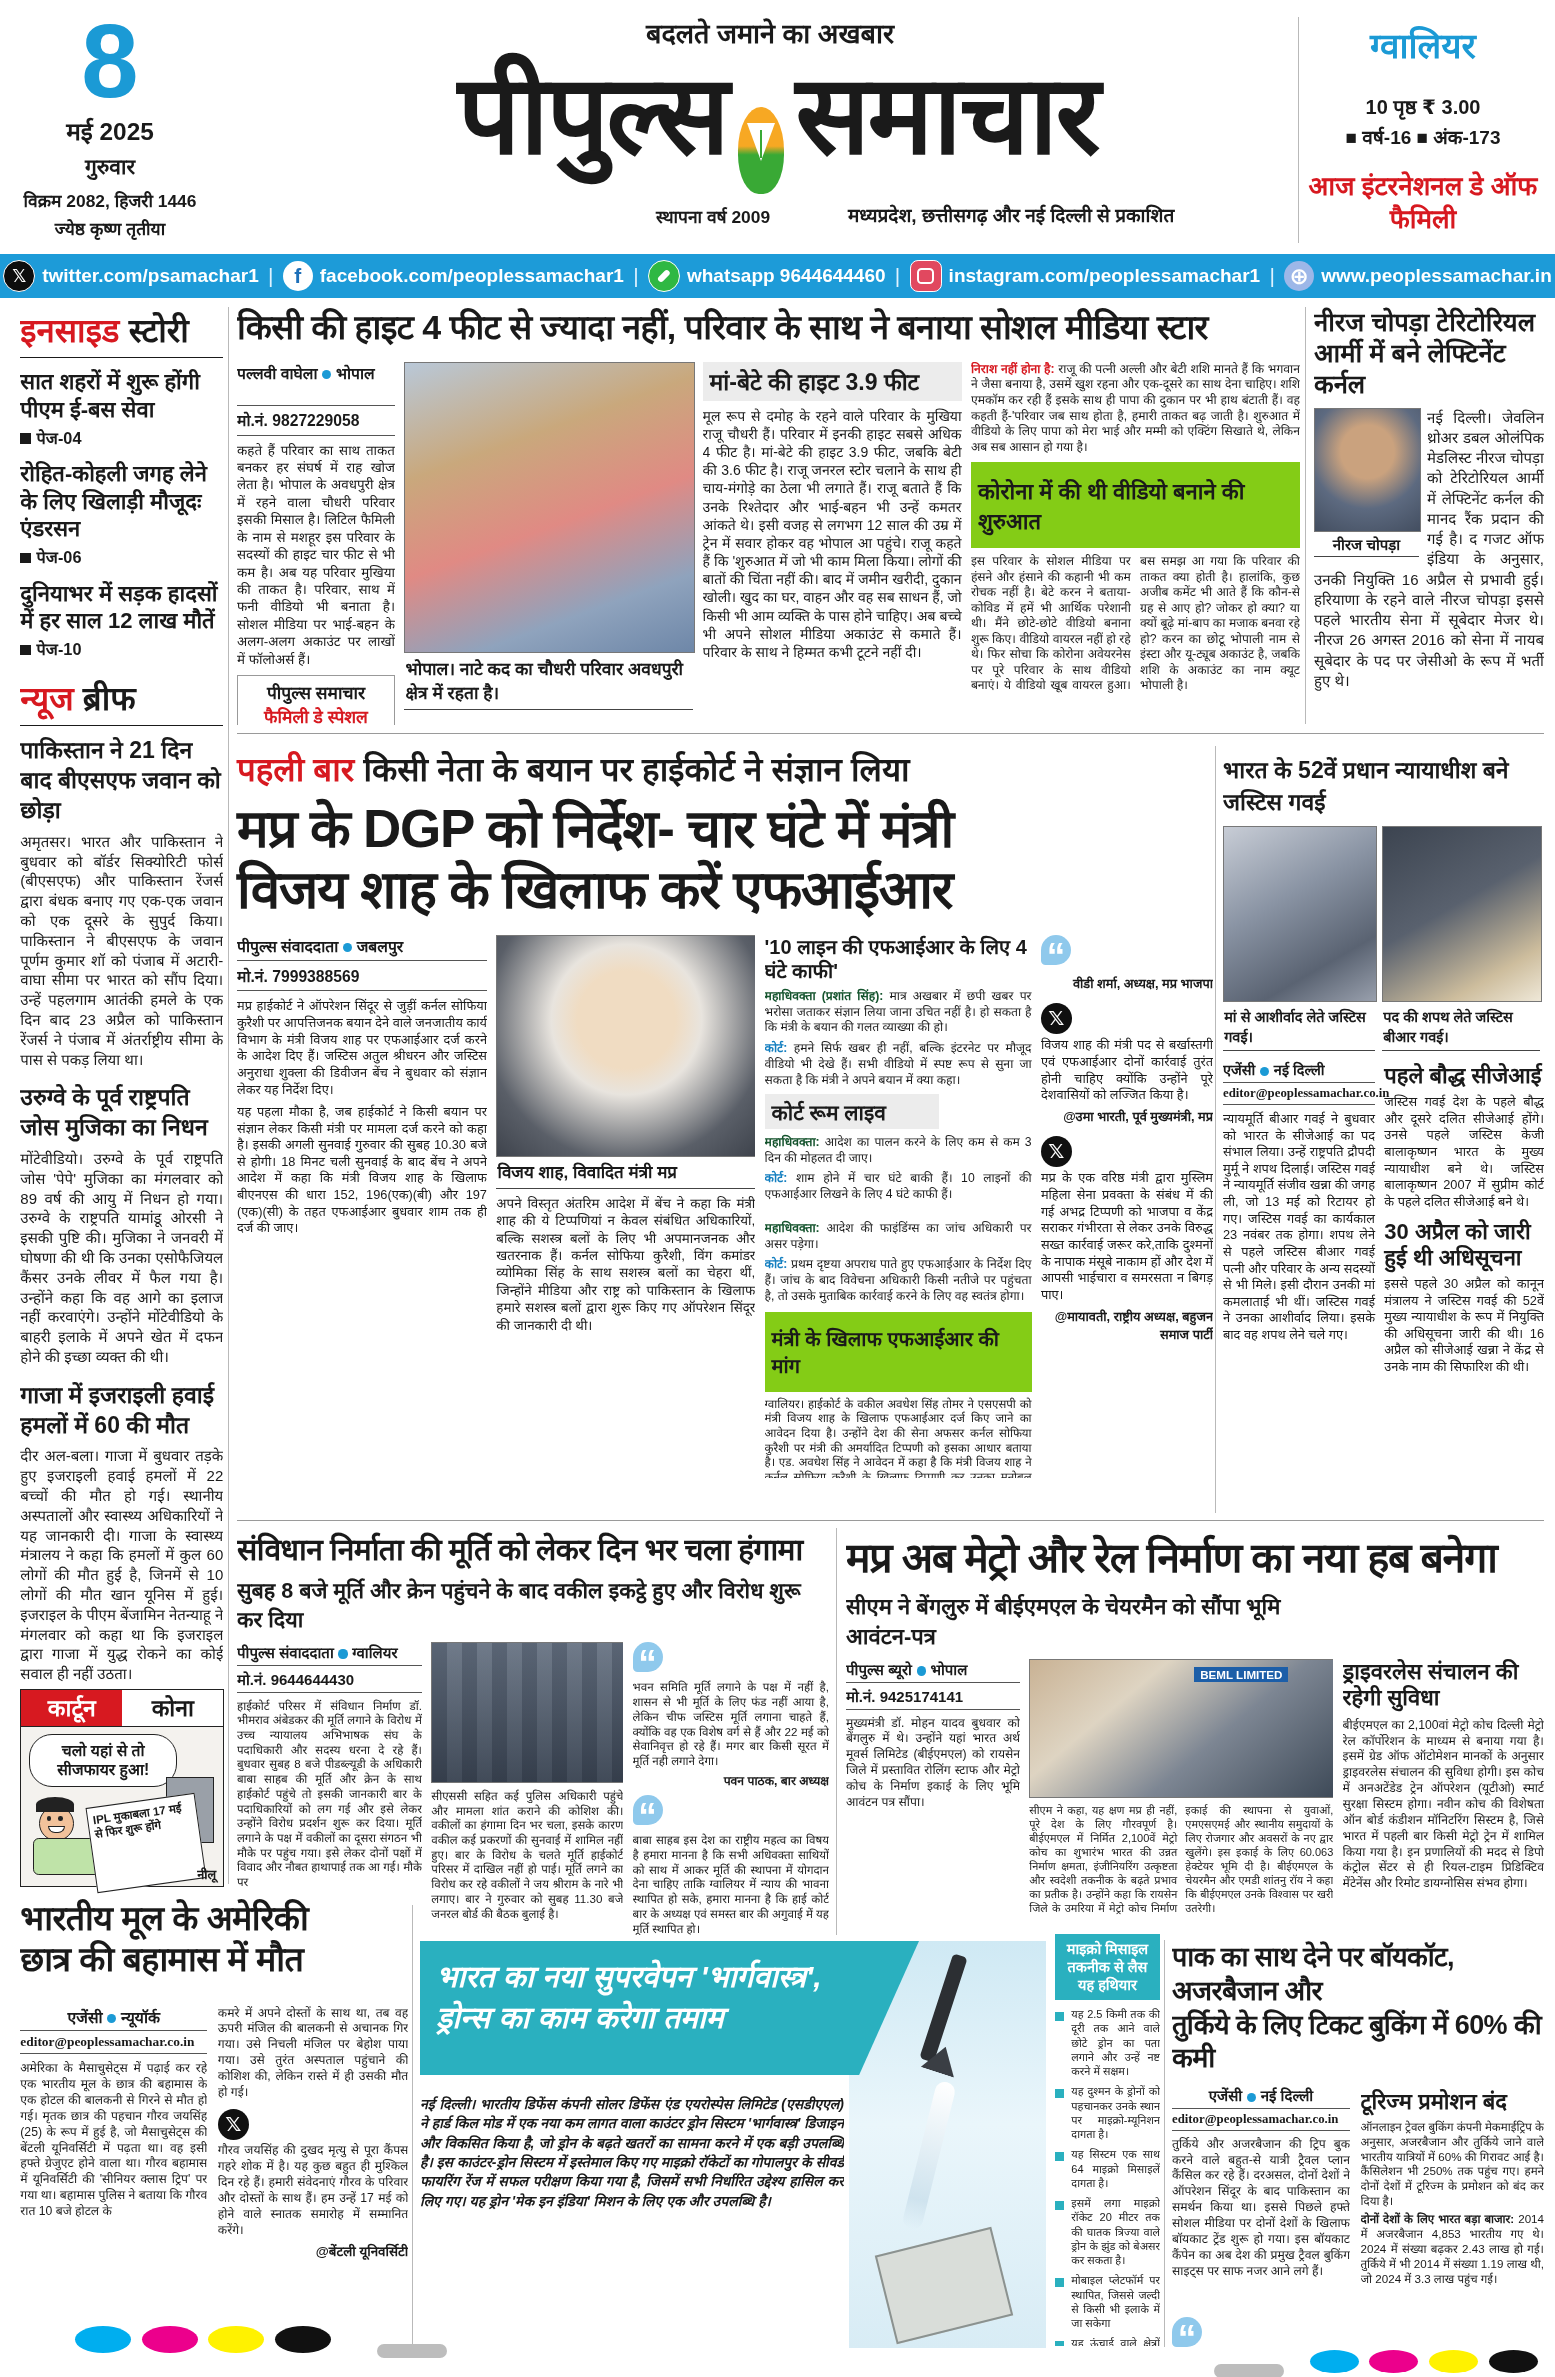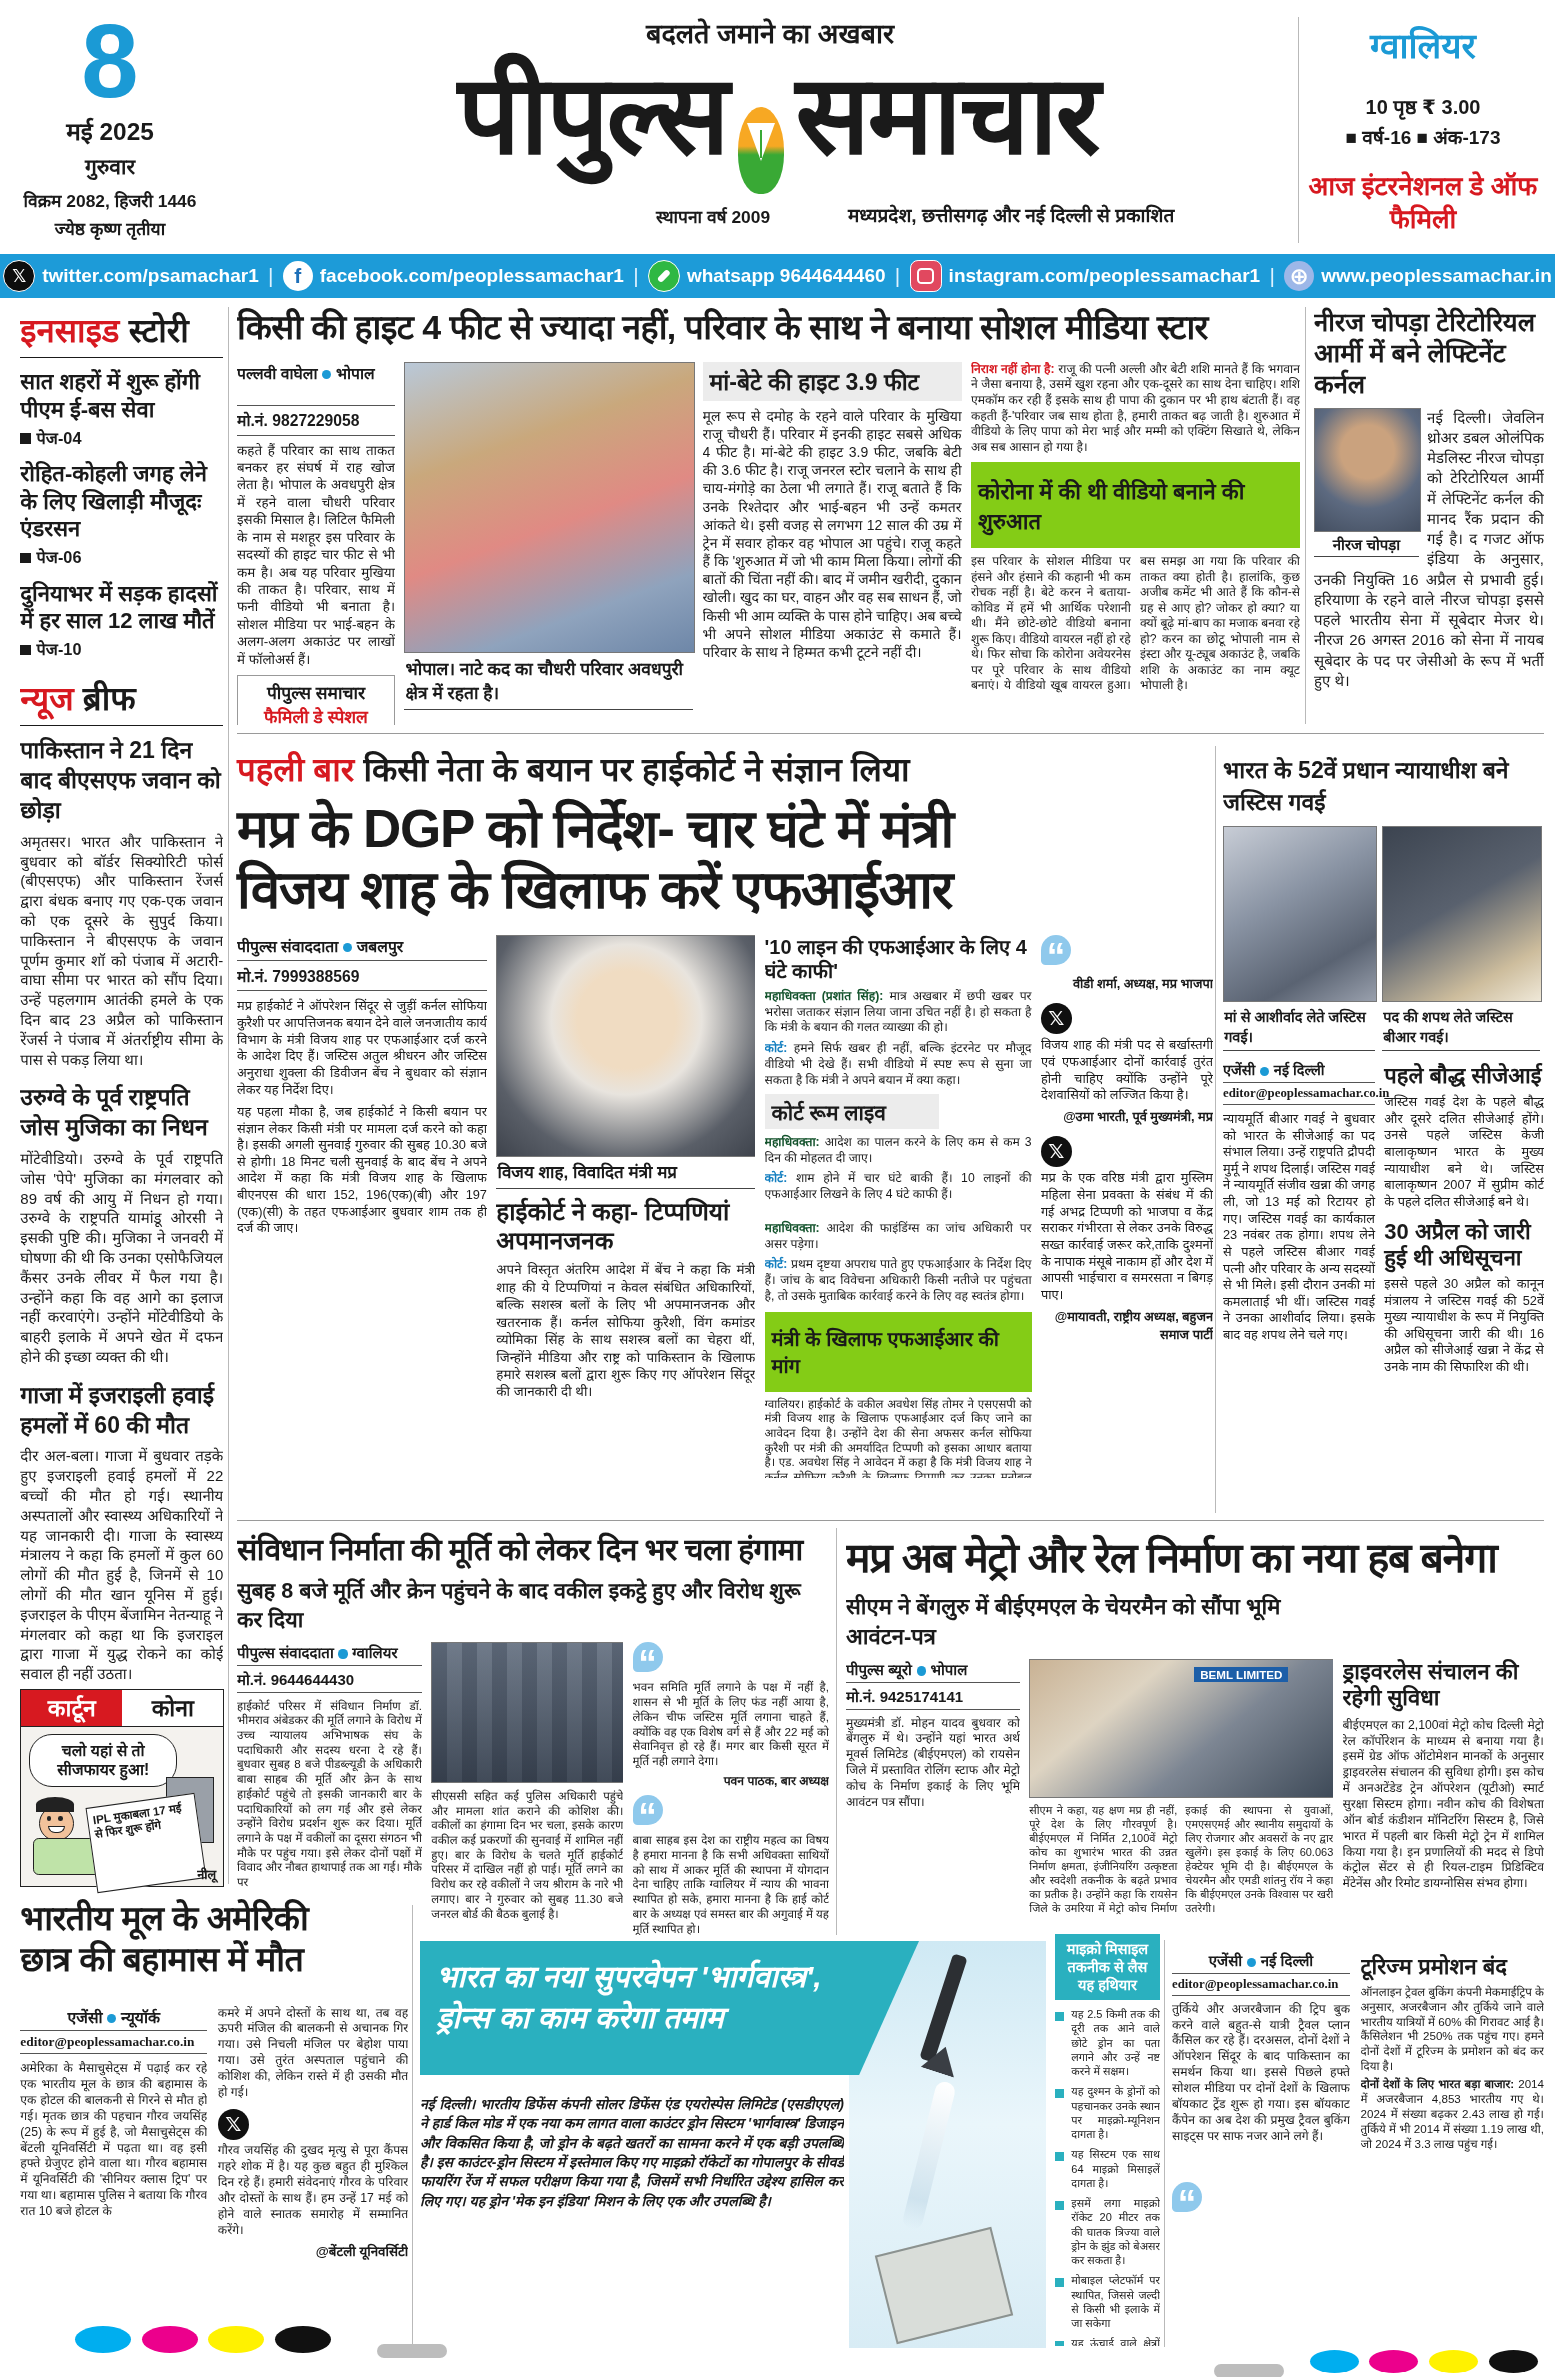--- a/index.html
+++ b/index.html
@@ -215,21 +215,20 @@
         <div class="b thinrule" style="font-size:15.7px;padding-bottom:3.5px;">
           <span>पीपुल्स संवाददाता</span><span class="dot"></span><span>जबलपुर</span>
         </div>
         <div class="b thinrule" style="font-size:15.7px;padding:3.5px 0;">मो.नं. 7999388569</div>
         <div class="j" style="font-size:12.8px;line-height:1.3;margin-top:7px;">मप्र हाईकोर्ट ने ऑपरेशन सिंदूर से जुड़ीं कर्नल सोफिया कुरैशी पर आपत्तिजनक बयान देने वाले जनजातीय कार्य विभाग के मंत्री विजय शाह पर एफआईआर दर्ज करने के आदेश दिए हैं। जस्टिस अतुल श्रीधरन और जस्टिस अनुराधा शुक्ला की डिवीजन बेंच ने बुधवार को संज्ञान लेकर यह निर्देश दिए।</div>
         <div class="j" style="font-size:12.8px;line-height:1.3;margin-top:5.8px;">यह पहला मौका है, जब हाईकोर्ट ने किसी बयान पर संज्ञान लेकर किसी मंत्री पर मामला दर्ज करने को कहा है। इसकी अगली सुनवाई गुरुवार की सुबह 10.30 बजे से होगी। 18 मिनट चली सुनवाई के बाद बेंच ने अपने आदेश में कहा कि मंत्री विजय शाह के खिलाफ बीएनएस की धारा 152, 196(एक)(बी) और 197 (एक)(सी) के तहत एफआईआर बुधवार शाम तक ही दर्ज की जाए।</div>
       </div>
       <div class="ovh" style="width:259px;flex:none;">
         <div class="photo" style="width:100%;height:220px;background:radial-gradient(circle at 50% 38%,#f0dcc2 0 26%,#e8e4de 40%,#5a5f68 75%,#3e434c 100%);"></div>
         <div class="cap" style="font-size:17px;">विजय शाह, विवादित मंत्री मप्र</div>
-        <div class="b" style="font-size:24.4px;line-height:1.2;margin-top:8.1px;">हाईकोर्ट ने कहा- टिप्पणियां अपमानजनक</div>
         <div class="j" style="font-size:13.4px;line-height:1.3;margin-top:5.8px;">अपने विस्तृत अंतरिम आदेश में बेंच ने कहा कि मंत्री शाह की ये टिप्पणियां न केवल संबंधित अधिकारियों, बल्कि सशस्त्र बलों के लिए भी अपमानजनक और खतरनाक हैं। कर्नल सोफिया कुरैशी, विंग कमांडर व्योमिका सिंह के साथ सशस्त्र बलों का चेहरा थीं, जिन्होंने मीडिया और राष्ट्र को पाकिस्तान के खिलाफ हमारे सशस्त्र बलों द्वारा शुरू किए गए ऑपरेशन सिंदूर की जानकारी दी थी।</div>
       </div>
       <div class="ovh" style="width:267px;flex:none;">
         <div class="b" style="font-size:20px;line-height:1.2;">'10 लाइन की एफआईआर के लिए 4 घंटे काफी'</div>
         <div class="ql j" style="margin-top:5.8px;"><span class="qa-red">महाधिवक्ता (प्रशांत सिंह):</span> <span>मात्र अखबार में छपी खबर पर भरोसा जताकर संज्ञान लिया जाना उचित नहीं है। हो सकता है कि मंत्री के बयान की गलत व्याख्या की हो।</span></div>
         <div class="ql j" style="margin-top:4.6px;"><span class="qa-blue">कोर्ट:</span> <span>हमने सिर्फ खबर ही नहीं, बल्कि इंटरनेट पर मौजूद वीडियो भी देखे हैं। सभी वीडियो में स्पष्ट रूप से सुना जा सकता है कि मंत्री ने अपने बयान में क्या कहा।</span></div>
         <div class="sec-gray" style="font-size:21px;margin:5.8px 0;width:60%;">कोर्ट रूम लाइव</div>
         <div class="ql j"><span class="qa-red">महाधिवक्ता:</span> <span>आदेश का पालन करने के लिए कम से कम 3 दिन की मोहलत दी जाए।</span></div>
         <div class="ql j" style="margin-top:4.6px;"><span class="qa-blue">कोर्ट:</span> <span>शाम होने में चार घंटे बाकी हैं। 10 लाइनों की एफआईआर लिखने के लिए 4 घंटे काफी हैं।</span></div>
         <div class="ql j" style="margin-top:18px;"><span class="qa-red">महाधिवक्ता:</span> <span>आदेश की फाइंडिंग्स का जांच अधिकारी पर असर पड़ेगा।</span></div>
@@ -407,20 +406,24 @@
         <span class="j">मोबाइल प्लेटफॉर्म पर स्थापित, जिससे जल्दी से किसी भी इलाके में जा सकेगा</span>
       </div>
     <div style="display:flex;margin-top:5.8px;font-size:11px;line-height:1.3;">
         <span class="bullet-sq"></span>
         <span class="j">यह ऊंचाई वाले क्षेत्रों से लेकर मैदानी इलाकों तक सभी जगह प्रभावी।</span>
       </div>
   </div>
 
   <div class="vline" style="left:1164px;top:1940px;height:407px;"></div>
   <div class="abs ovh" style="left:1172px;top:1941px;width:372px;height:407px;">
+    <div class="b" style="font-size:27px;line-height:1.25;letter-spacing:-0.6px;">
+      <div>पाक का साथ देने पर बॉयकॉट, अजरबैजान और</div>
+        <div>तुर्किये के लिए टिकट बुकिंग में 60% की कमी</div>
+    </div>
     <div style="display:flex;gap:10.5px;margin-top:9.3px;height:226px;">
       <div class="ovh" style="width:178px;flex:none;">
         <div class="b thinrule ctr" style="font-size:15px;padding-bottom:2.9px;">
           <span>एजेंसी</span><span class="dot"></span><span>नई दिल्ली</span>
         </div>
         <div class="b thinrule" style="font-size:12.8px;padding:2.9px 0;font-family:'Liberation Serif','DejaVu Serif',serif;">editor@peoplessamachar.co.in</div>
         <div class="j" style="font-size:12.2px;line-height:1.3;margin-top:5.8px;">तुर्किये और अजरबैजान की ट्रिप बुक करने वाले बहुत-से यात्री ट्रैवल प्लान कैंसिल कर रहे हैं। दरअसल, दोनों देशों ने ऑपरेशन सिंदूर के बाद पाकिस्तान का समर्थन किया था। इससे पिछले हफ्ते सोशल मीडिया पर दोनों देशों के खिलाफ बॉयकाट ट्रेंड शुरू हो गया। इस बॉयकाट कैंपेन का अब देश की प्रमुख ट्रैवल बुकिंग साइट्स पर साफ नजर आने लगे हैं।</div>
       </div>
       <div class="ovh" style="flex:1;">
         <div class="b" style="font-size:22px;">टूरिज्म प्रमोशन बंद</div>

